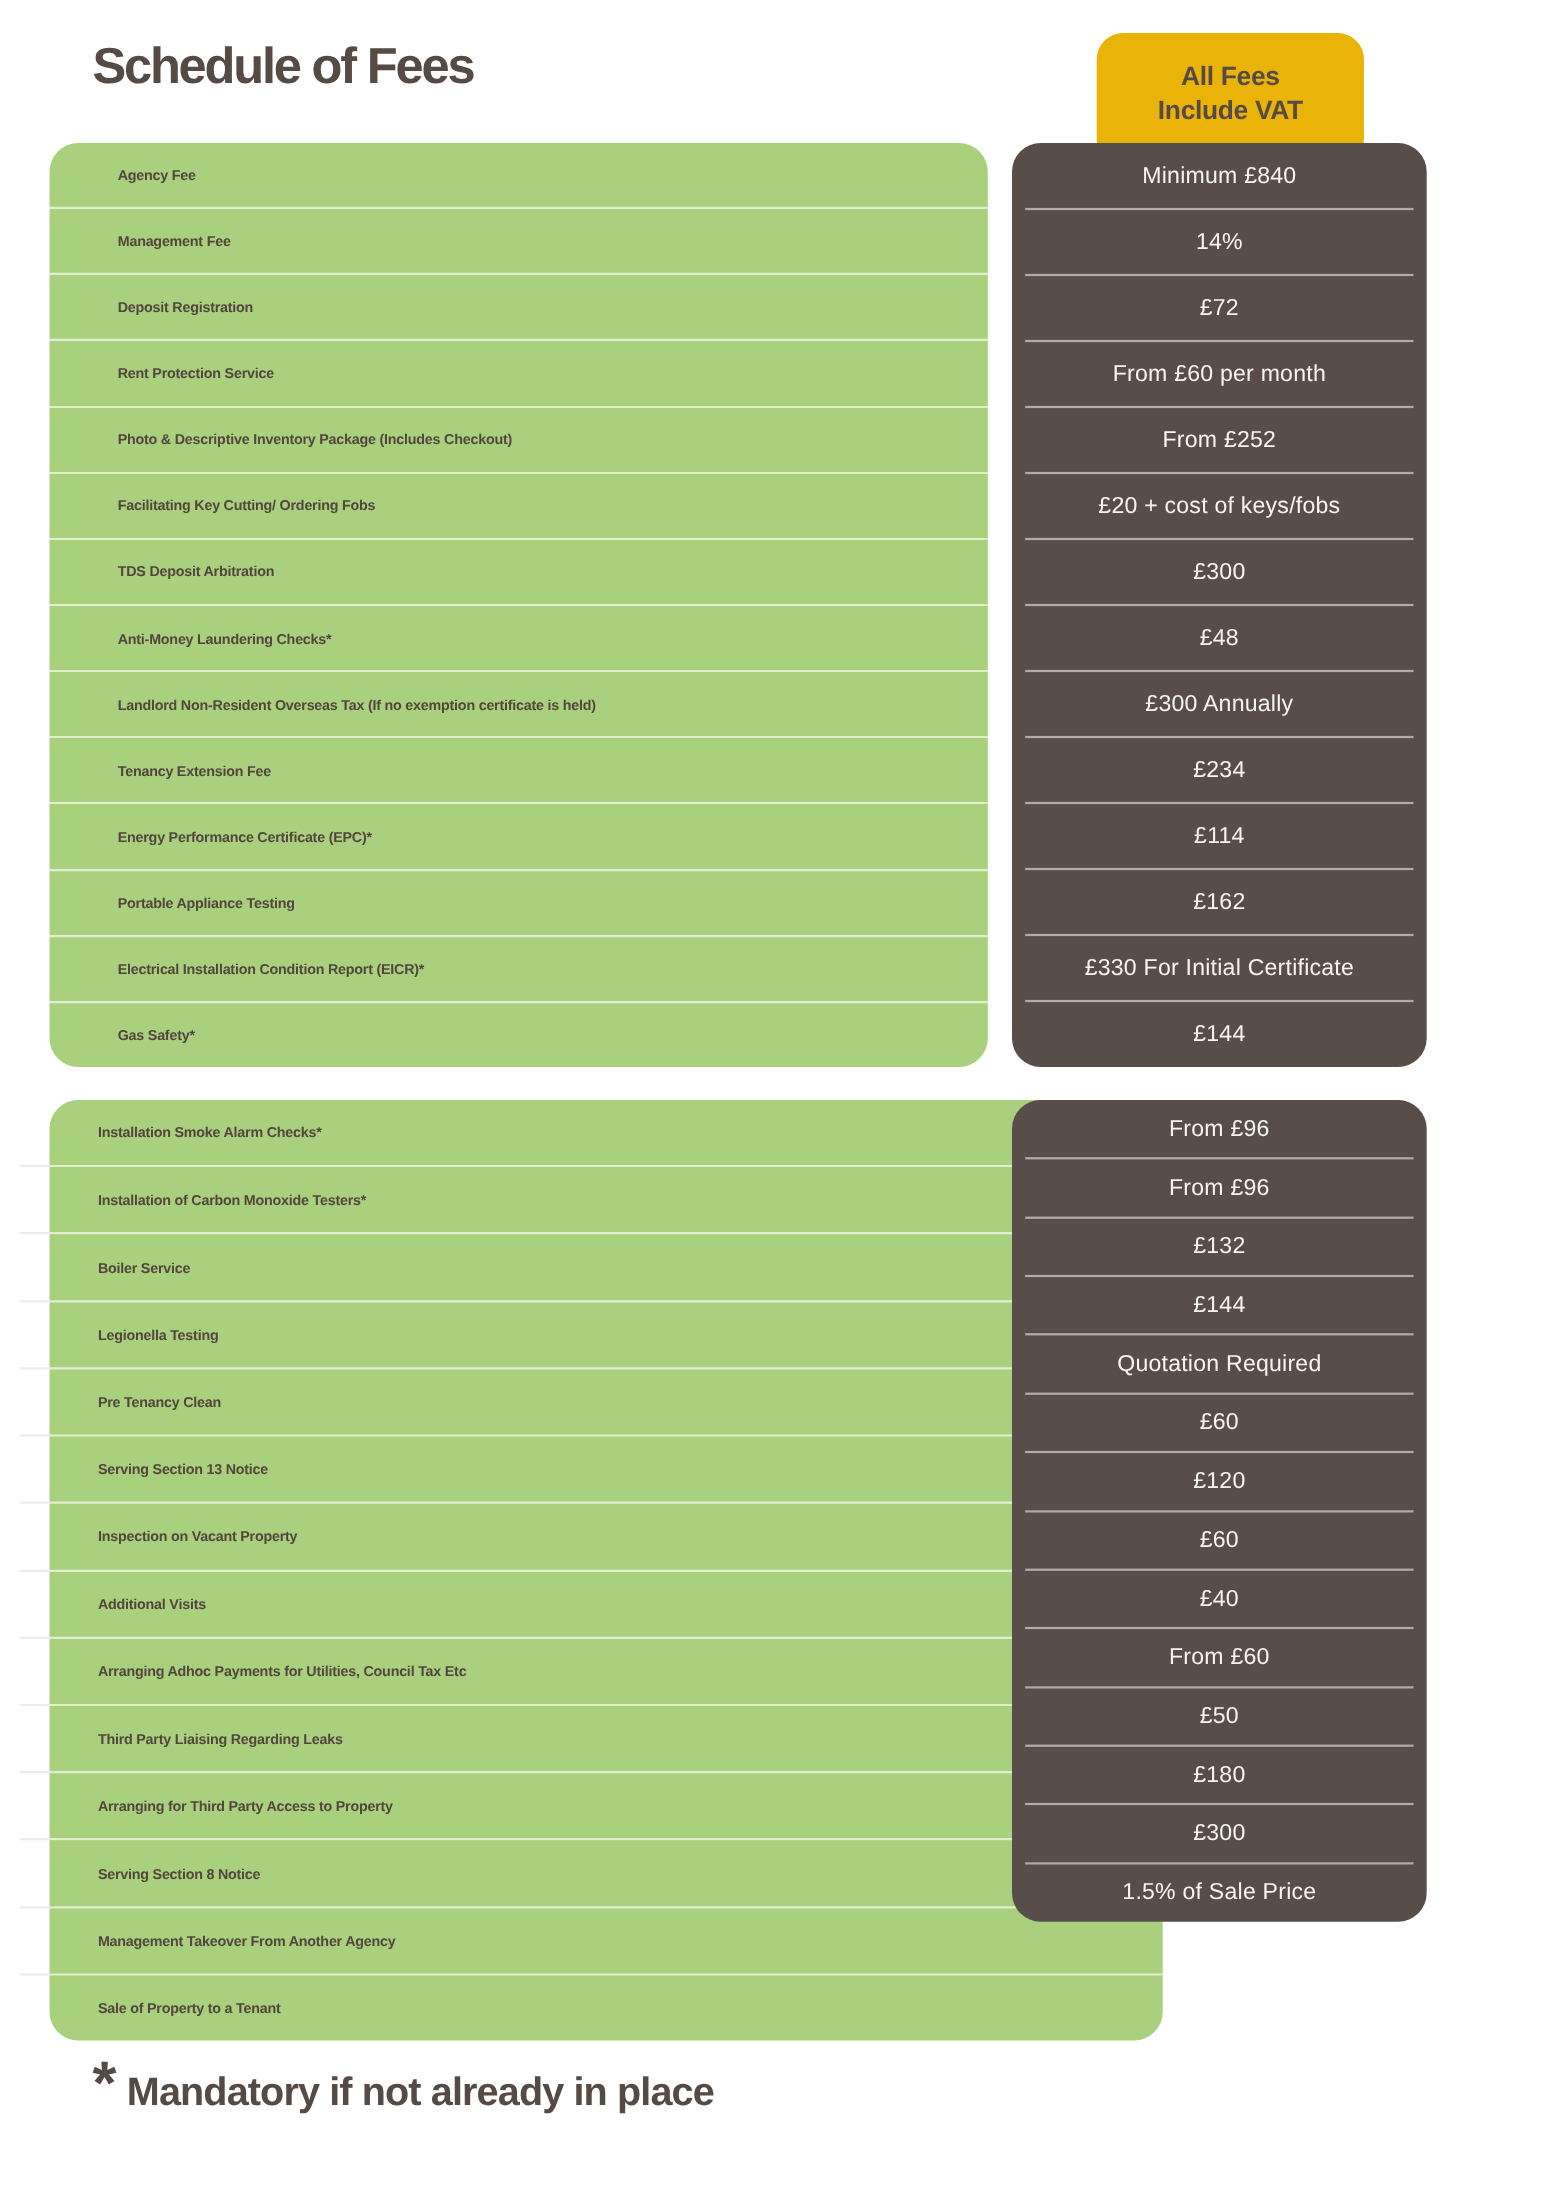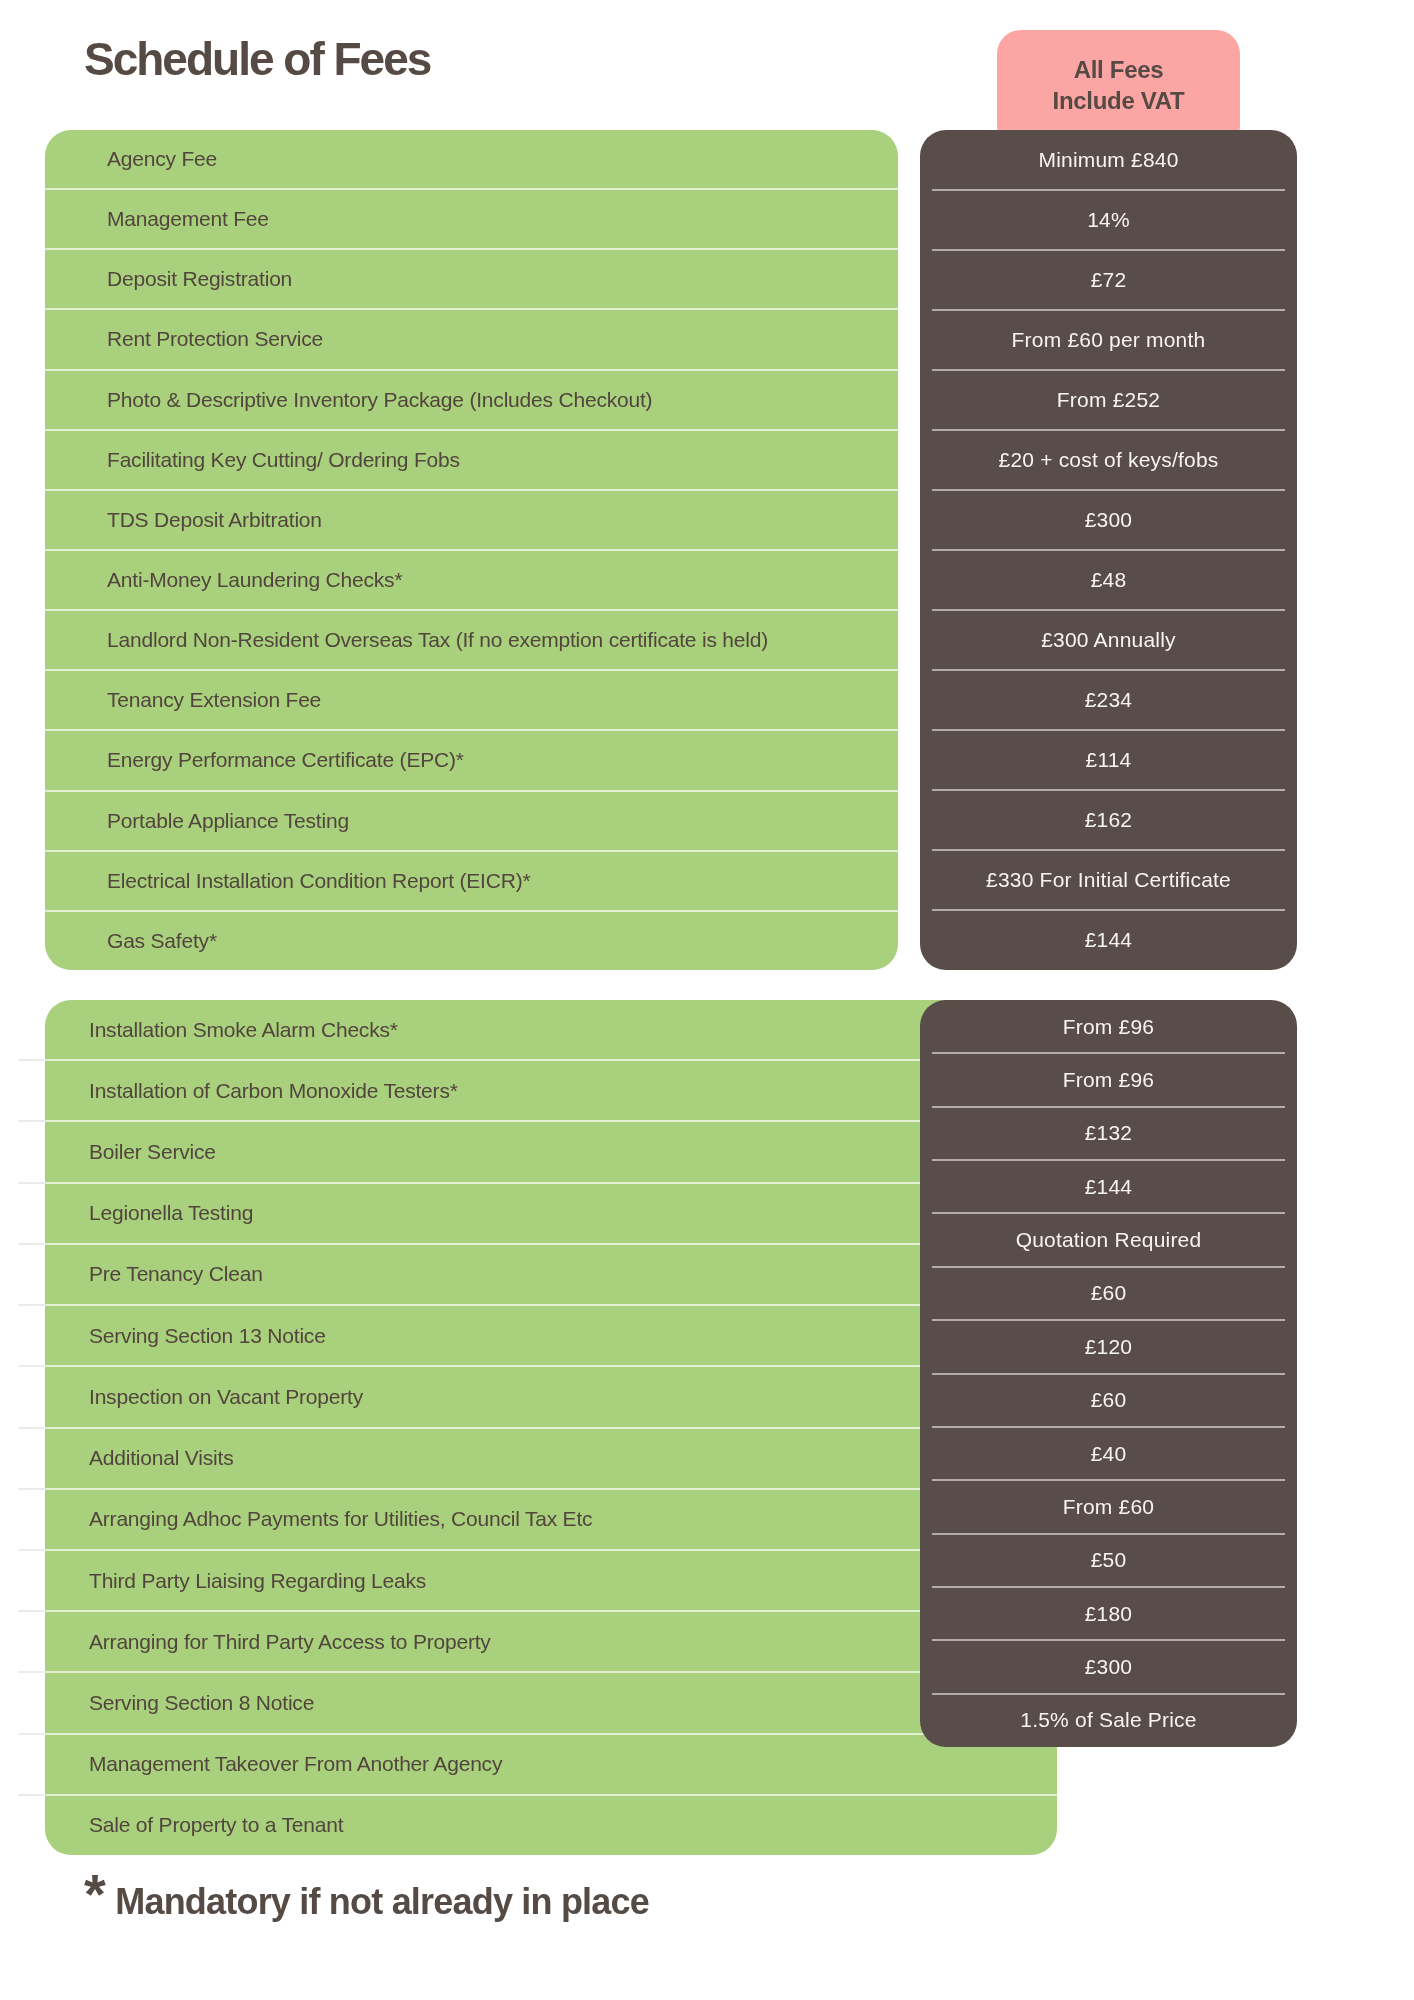--- a/index.html
+++ b/index.html
@@ -20,21 +20,21 @@
     font-weight: 800;
     letter-spacing: -2px;
     color: #564a44;
   }
   .badge {
     position: absolute;
     left: 997px;
     top: 30px;
     width: 243px;
     height: 120px;
-    background: #fca5a5;
+    background: #eab308;
     border-radius: 24px;
     display: flex;
     flex-direction: column;
     align-items: center;
     justify-content: flex-start;
     padding-top: 24px;
     z-index: 1;
   }
   .badge span {
     font-size: 24px;
@@ -60,22 +60,22 @@
   .g-row {
     flex: 1;
     display: flex;
     align-items: center;
     padding-left: 62px;
     position: relative;
   }
   .sec2-labels .g-row { padding-left: 44px; }
   .g-row + .g-row { border-top: 2px solid rgba(255,255,255,0.65); }
   .g-row span {
-    font-size: 21px;
-    font-weight: 400;
+    font-size: 13px;
+    font-weight: 700;
     color: #52453d;
     letter-spacing: -0.2px;
   }
   
   .sec2-labels .g-row + .g-row::after {
     content: "";
     position: absolute;
     top: -2px;
     left: -27px;
     width: 27px;

